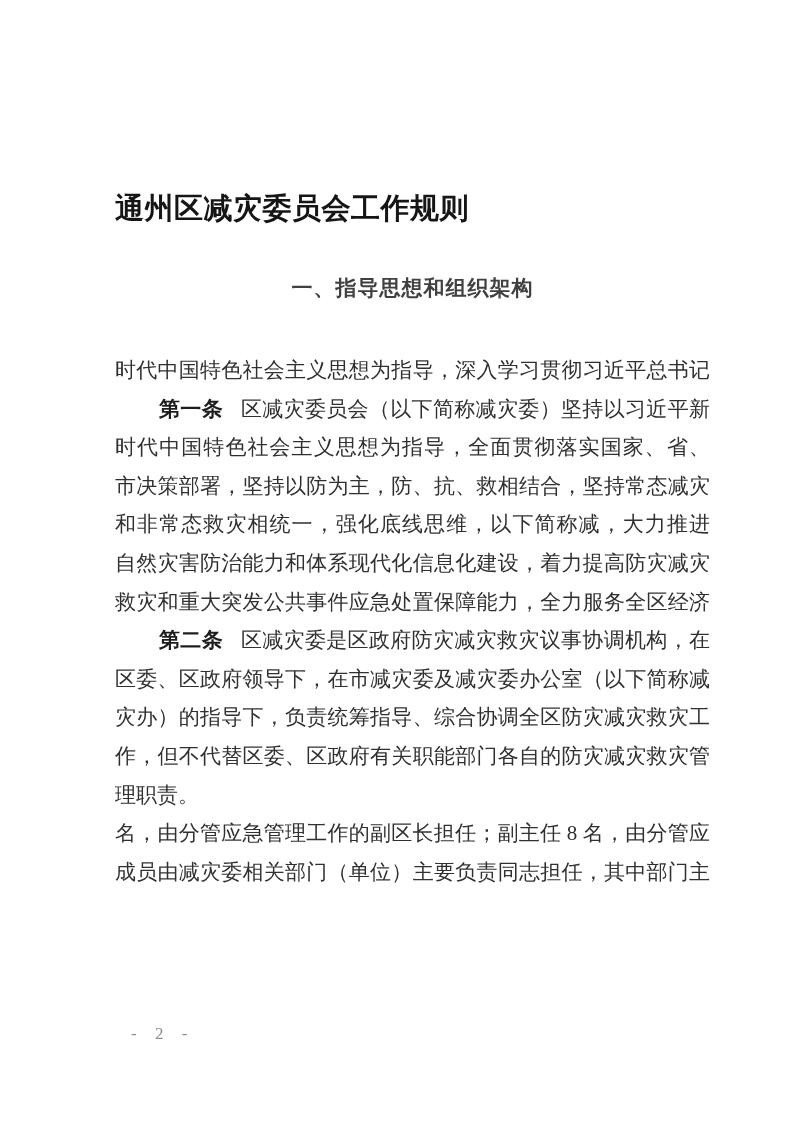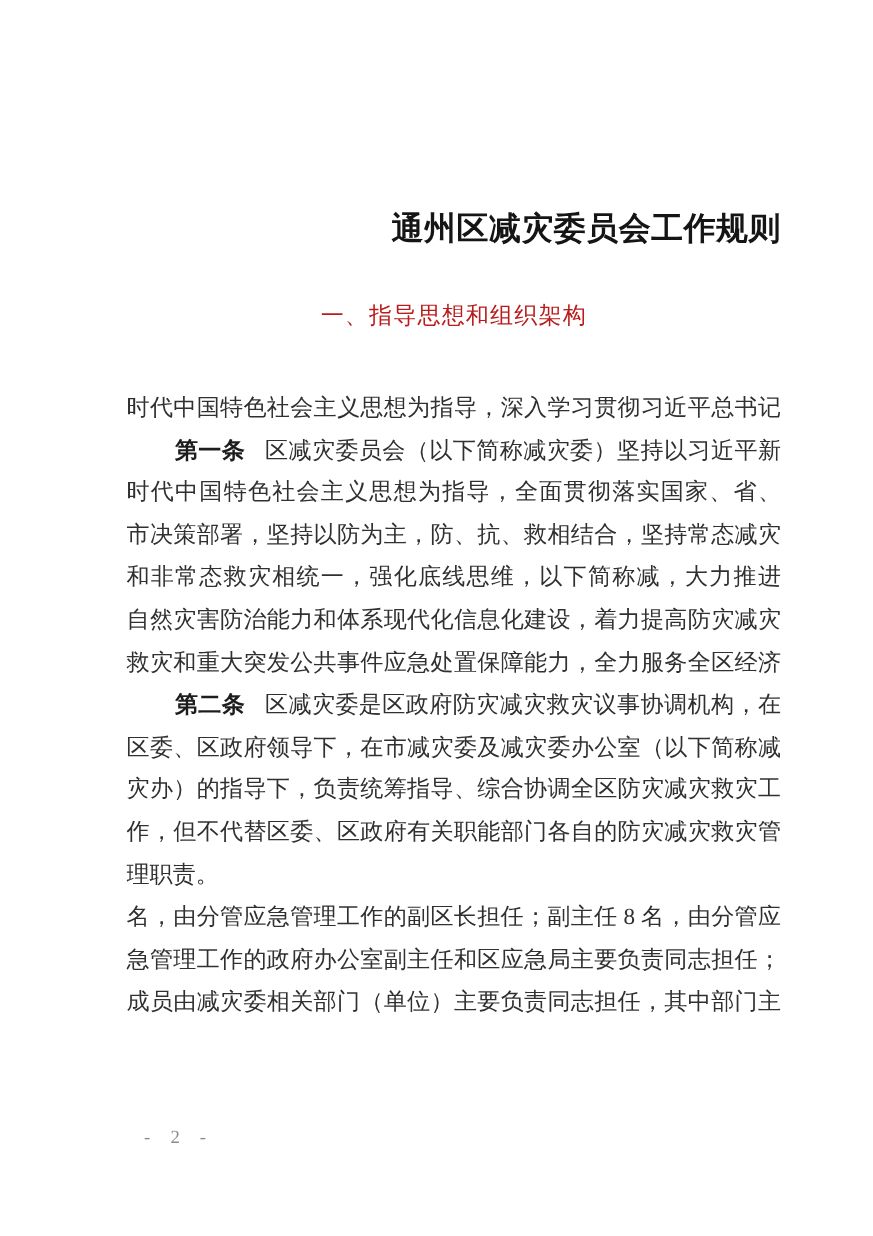--- a/index.html
+++ b/index.html
@@ -13,39 +13,39 @@
     height: 1124px;
     background: #ffffff;
     overflow: hidden;
     font-family: "Liberation Serif", serif;
   }
   .doc-title {
     position: absolute;
     top: 191px;
     left: 115px;
     width: 595px;
-    text-align: right;
+    text-align: left;
     font-family: "Liberation Serif", serif;
     font-size: 29px;
     font-weight: 700;
     letter-spacing: 0.5px;
     color: #151515;
     line-height: 34px;
   }
   .section-heading {
     position: absolute;
     top: 275px;
     left: 115px;
     width: 595px;
     text-align: center;
     font-family: "Liberation Sans", sans-serif;
     font-size: 21px;
-    font-weight: 400;
+    font-weight: 700;
     letter-spacing: 1px;
-    color: #b91c1c;
+    color: #404040;
     line-height: 26px;
   }
   .doc-body {
     position: absolute;
     top: 351px;
     left: 115px;
     width: 595px;
     font-family: "Liberation Serif", serif;
     font-size: 21px;
     color: #303030;
@@ -103,19 +103,18 @@
       </div>
       <div class="paragraph">
         <div class="text-line first"><span class="article-lead">第二条</span>区减灾委是区政府防灾减灾救灾议事协调机构，在</div>
         <div class="text-line">区委、区政府领导下，在市减灾委及减灾委办公室（以下简称减</div>
         <div class="text-line">灾办）的指导下，负责统筹指导、综合协调全区防灾减灾救灾工</div>
         <div class="text-line">作，但不代替区委、区政府有关职能部门各自的防灾减灾救灾管</div>
         <div class="text-line para-end">理职责。</div>
       </div>
       <div class="paragraph">
         <div class="text-line">名，由分管应急管理工作的副区长担任；副主任 8 名，由分管应</div>
-        <div class="text-line">急管理工作的政府办公室副主任和区应急局主要负责同志担任；</div>
         <div class="text-line">成员由减灾委相关部门（单位）主要负责同志担任，其中部门主</div>
       </div>
     </div>
 
   <div class="page-num">- 2 -</div>
 </div>
 
 </body></html>

